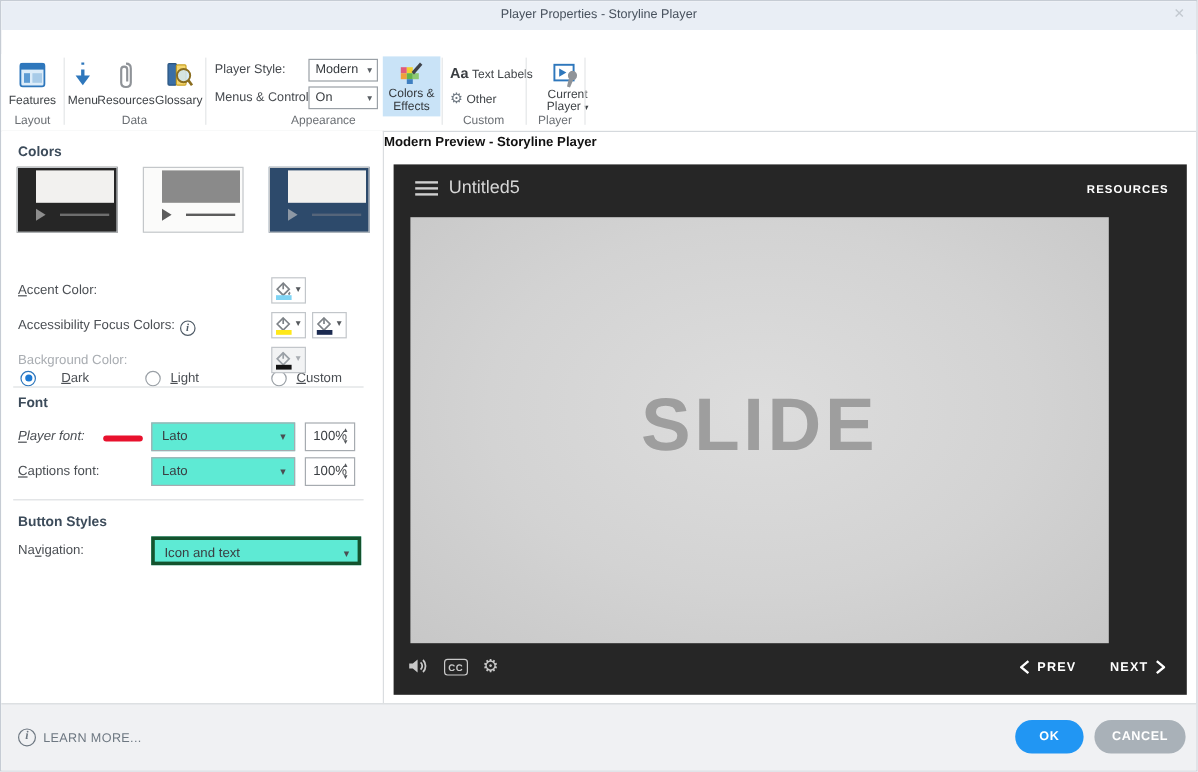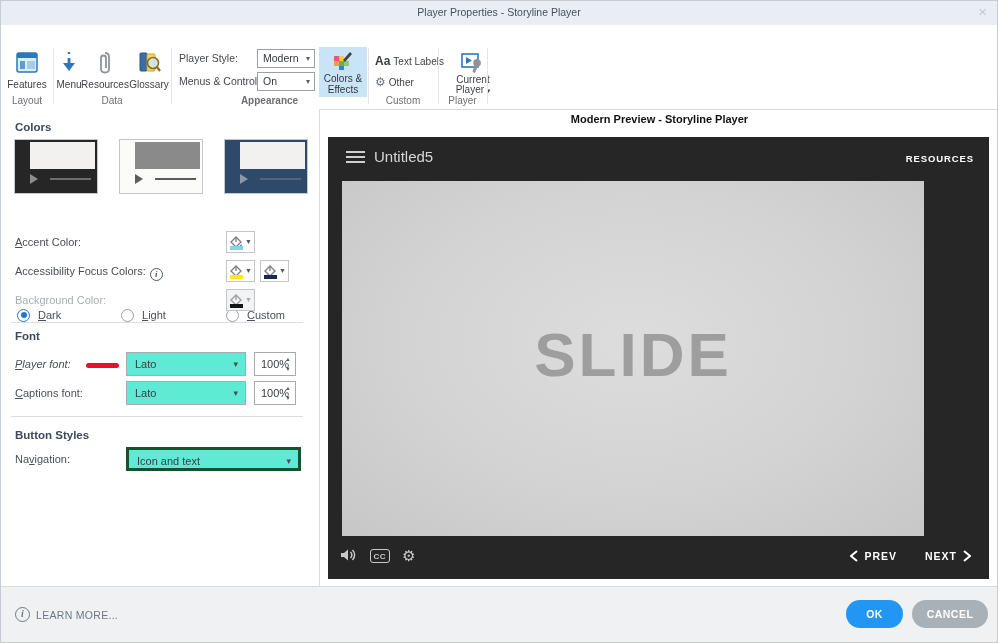--- a/index.html
+++ b/index.html
@@ -63,21 +63,21 @@
   
   .fselect{position:absolute;height:24px;background:#5eead4;border:1px solid #a6abb0;box-sizing:border-box;font-size:11px;color:#3a3e42;line-height:22px;padding-left:8px;cursor:pointer;}
   .fselect .caret{position:absolute;right:7px;top:0;font-size:9px;color:#4a4e52;line-height:22px;}
   .fselect.focus{border:3px solid #14532d;}
   .spin{position:absolute;width:42px;height:24px;background:#fff;border:1px solid #a6abb0;box-sizing:border-box;font-size:11px;color:#3a3e42;line-height:22px;padding-left:6px;}
   .spin .arrows{position:absolute;right:2px;top:1px;width:10px;height:20px;}
   .spin .arrows span{display:block;height:10px;font-size:5.5px;color:#55595d;text-align:center;line-height:10px;cursor:pointer;}
   .redmark{position:absolute;width:33px;height:5px;border-radius:3px;}
 
   
-  .preview-title{position:absolute;left:319px;top:112px;width:679px;text-align:center;font-size:11px;font-weight:700;color:#111;}
+  .preview-title{position:absolute;left:319px;top:112px;width:679px;text-align:left;font-size:11px;font-weight:700;color:#111;}
   .player{position:absolute;left:327px;top:136px;width:661px;height:442px;background:#262626;}
   .pheader{position:absolute;left:0;top:0;width:100%;height:44px;}
   .hamb{position:absolute;left:18px;top:14px;width:19px;height:14px;cursor:pointer;}
   .hamb i{display:block;height:2px;background:#cfcfcf;margin-bottom:3px;}
   .ptitle{position:absolute;left:46px;top:11px;font-size:15px;color:#d6d6d6;}
   .presources{position:absolute;right:15px;top:16px;font-size:9.5px;font-weight:700;letter-spacing:.9px;color:#ffffff;cursor:pointer;}
   .slide{position:absolute;left:14px;top:44px;width:582px;height:355px;background:radial-gradient(ellipse at 50% 45%,#dddddd 0%,#d3d3d3 55%,#c7c7c7 100%);}
   .slidetext{position:absolute;left:0;right:0;top:50%;margin-top:-40px;text-align:center;font-size:62px;font-weight:700;letter-spacing:3px;color:#9e9e9e;}
   .pcontrols{position:absolute;left:0;bottom:0;width:100%;height:43px;}
   .cicon{position:absolute;top:12px;cursor:pointer;}
@@ -172,21 +172,21 @@
           <rect x="8" y="16" width="5" height="4" fill="#3e7fc1"></rect>
             <rect x="13" y="11" width="5" height="5" fill="#8dc972"></rect>
           <path d="M12 10 L19 2 L21 4 L14 12 Z" fill="#3f434a"></path>
         </svg>
       </span>
       <span class="celabel">
         <span>Colors &amp;</span><br>
         <span>Effects</span>
       </span>
     </div>
-    <div class="glabel" style="left:170px;width:197px;font-weight:bold;">Appearance</div>
+    <div class="glabel" style="left:170px;width:197px;">Appearance</div>
     <div class="rsep" style="left:367px;"></div>
 
     <div class="smallbtn" style="left:374px;top:9px;">
       <span class="aa">Aa</span><span>Text Labels</span>
     </div>
     <div class="smallbtn" style="left:374px;top:30px;">
       <span class="gearglyph">⚙</span><span>Other</span>
     </div>
     <div class="glabel" style="left:367px;width:70px;">Custom</div>
     <div class="rsep" style="left:437px;"></div>
@@ -220,21 +220,21 @@
       <div class="content" style="background:#8a8a8a;"></div>
       <div class="ptri" style="border-left-color:#5c5c5c;"></div>
       <div class="pline" style="background:#5c5c5c;"></div>
     </div>
     <div class="thumb" style="left:223px;top:30px;background:#2d4a6b;">
       <div class="content" style="background:#f2f1ef;"></div>
       <div class="ptri" style="border-left-color:#8d98a5;"></div>
       <div class="pline" style="background:#55657a;"></div>
     </div>
 
-    <div class="radio-row" style="left:16px;">
+    <div class="radio-row" style="left:16px;gap:13px;">
       <span class="radio sel"></span>
       <span class="rlab"><span class="accel">D</span><span>ark</span></span>
     </div>
     <div class="radio-row" style="left:120px;">
       <span class="radio"></span>
       <span class="rlab"><span class="accel">L</span><span>ight</span></span>
     </div>
     <div class="radio-row" style="left:225px;">
       <span class="radio"></span>
       <span class="rlab"><span class="accel">C</span><span>ustom</span></span>

